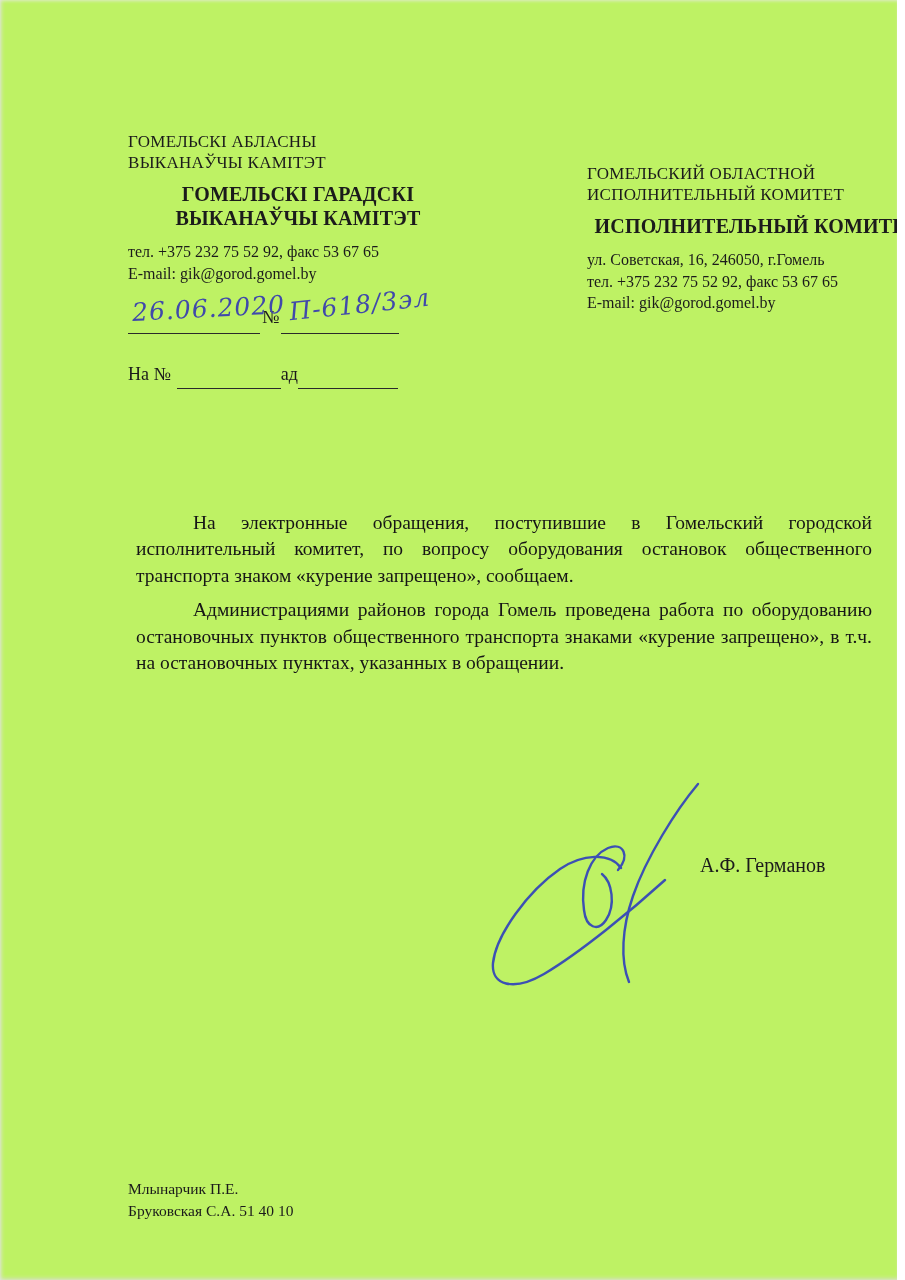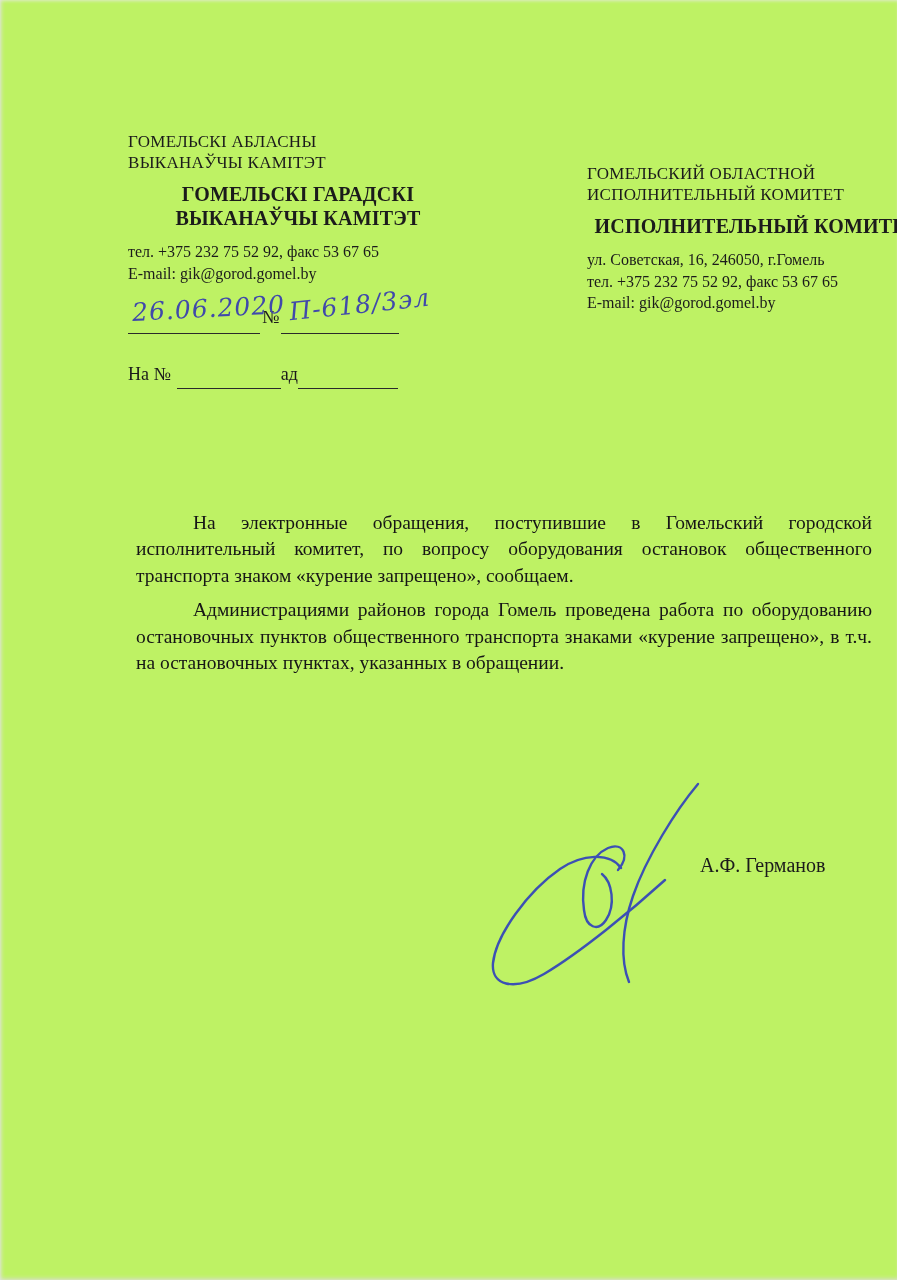--- a/index.html
+++ b/index.html
@@ -105,14 +105,18 @@
       <path d="M 246 16 C 224 42 194 90 181 128 C 170 160 168 192 177 214"></path>
       <path d="M 169 100 C 158 84 130 86 108 101 C 76 123 44 167 41 195 C 39 217 61 224 92 206 C 129 184 180 142 213 112"></path>
       <path d="M 166 102 C 178 88 172 74 156 80 C 138 88 128 114 132 142 C 134 160 146 164 154 152 C 164 137 160 114 150 106"></path>
     </g>
   </svg>
 
   <div class="signoff">
     <span class="signoff-name">А.Ф. Германов</span>
   </div>
 
+  <div class="footer">
+    <div>Млынарчик П.Е.</div>
+    <div>Бруковская С.А. 51 40 10</div>
+  </div>
 
 </div>
 
 </body></html>

